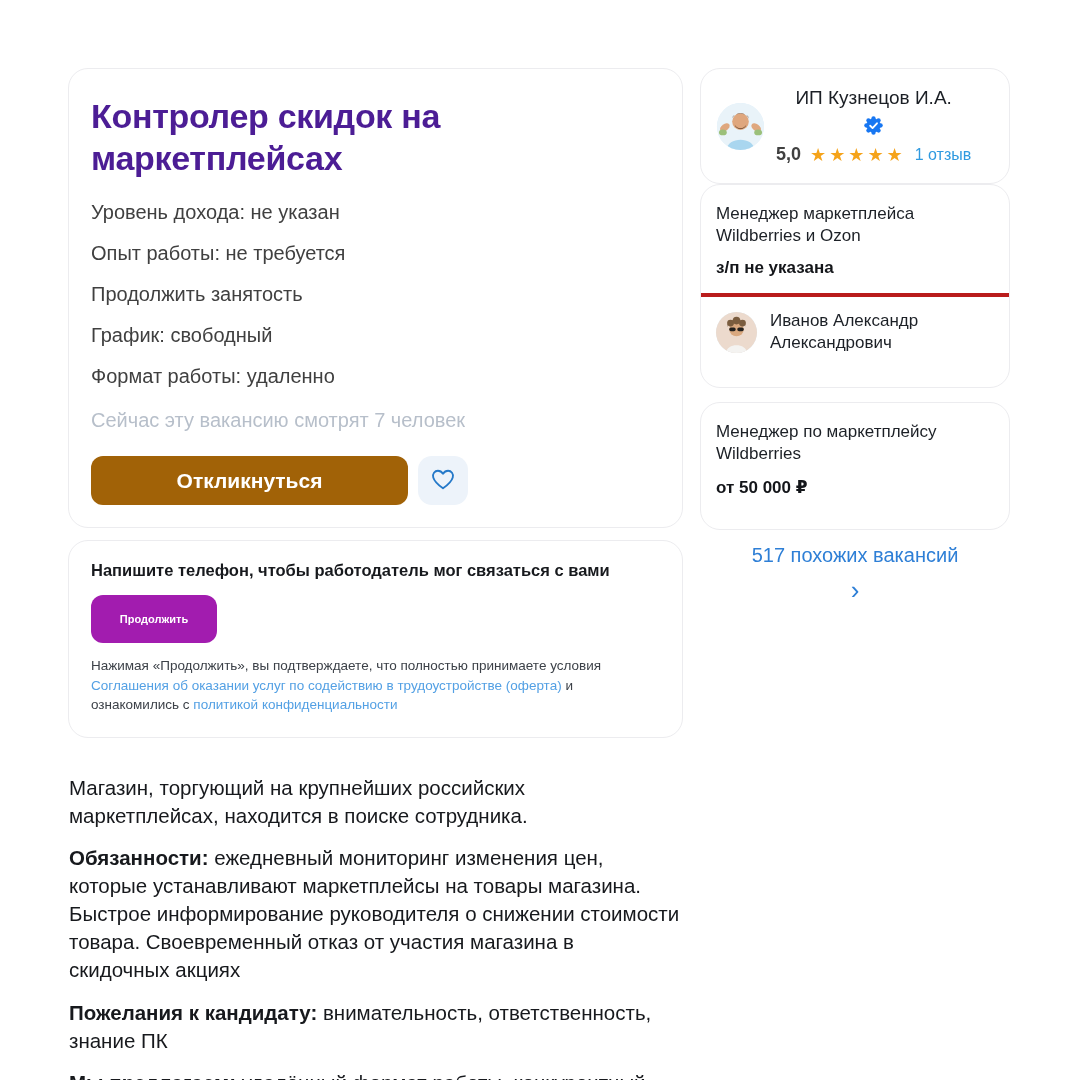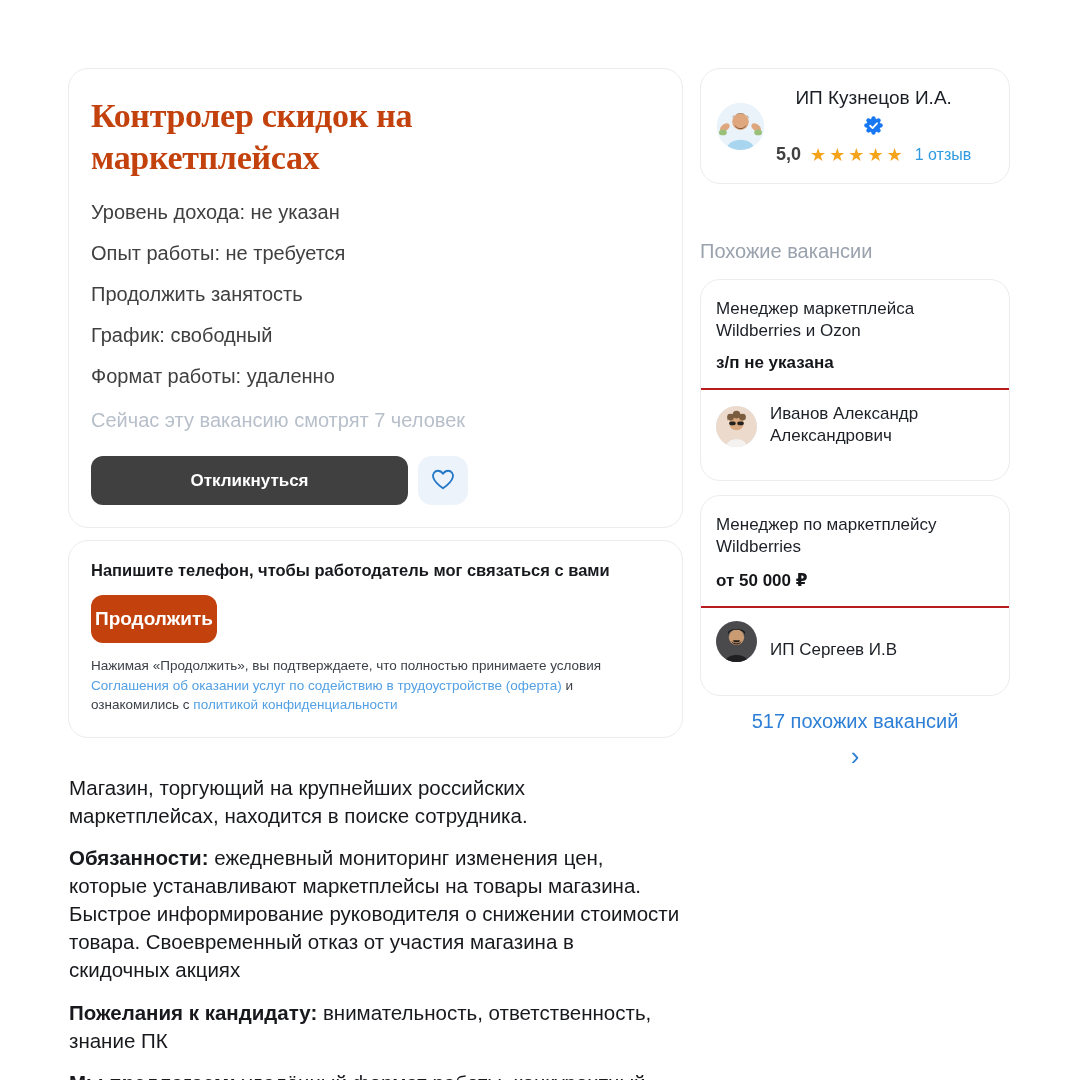--- a/index.html
+++ b/index.html
@@ -6,41 +6,41 @@
   html,body { width:1080px; height:1080px; background:#ffffff;
     font-family:"Liberation Sans","DejaVu Sans",sans-serif; color:#17191d; }
   .columns { display:flex; gap:17px; padding:68px 70px 0 68px; }
   .left-col { width:615px; flex:none; }
   .right-col { width:310px; flex:none; }
 
   .card { background:#fff; border:1px solid #ececef; border-radius:20px; }
 
   
   .main-card { padding:26px 22px 22px; }
-  .job-title { font-size:34px; font-weight:bold; color:#c2410c; line-height:1.24;
-    letter-spacing:-0.3px; margin-bottom:22px; max-width:520px;font-family:Liberation Serif, serif; }
+  .job-title { font-size:34px; font-weight:bold; color:#4c1d95; line-height:1.24;
+    letter-spacing:-0.3px; margin-bottom:22px; max-width:520px; }
   .detail-row { font-size:20px; color:#404040; margin-bottom:18px;margin-top:12px; }
   .viewers { font-size:20px; color:#b7bfca; margin:21px 0 24px; }
   .actions { display:flex; gap:10px; align-items:center; }
   .apply-btn { width:317px; height:49px; border:none; border-radius:12px;
-    background:#404040; color:#fff; font-size:17px; font-weight:bold;
+    background:#a16207; color:#fff; font-size:21px; font-weight:bold;
     font-family:inherit; cursor:pointer; }
   .fav-btn { width:50px; height:49px; border:none; border-radius:14px;
     background:#edf3fa; display:flex; align-items:center; justify-content:center;
     cursor:pointer; }
 
   
   .phone-card { margin-top:12px; padding:20px 22px 22px; }
   .phone-header { font-size:16.5px; font-weight:bold; color:#17191d; margin-bottom:15px; }
   .phone-row { display:flex; gap:8px; }
   .phone-input { flex:1; height:48px; border:1px solid #e0e4e9; border-radius:12px;
     padding:0 16px; font-size:18px; font-family:inherit; color:#17191d; outline:none; }
   .phone-input::placeholder { color:#99a2ac; }
   .submit-btn { width:126px; height:48px; border:none; border-radius:12px;
-    background:#c2410c; color:#fff; font-size:19px; font-weight:bold;
+    background:#a21caf; color:#fff; font-size:11px; font-weight:bold;
     font-family:inherit; cursor:pointer; flex:none; }
   .legal { margin-top:13px; font-size:13.5px; line-height:1.45; color:#3c4148; }
   .legal a { color:#53a0e4; text-decoration:none; cursor:pointer; }
 
   
   .description { margin-top:36px; padding-left:1px; width:612px; }
   .description p { font-size:20.5px; line-height:1.37; margin-bottom:14px; color:#17191d; }
   .description b { font-weight:bold; }
 
   
@@ -53,22 +53,22 @@
   .rating-row { display:flex; align-items:center; gap:9px; }
   .rating-value { font-size:18px; font-weight:bold; color:#404040; }
   .stars { font-size:18px; letter-spacing:3px; color:#f5a31a; line-height:1; }
   .reviews-link { font-size:16px; color:#2f9ae0; cursor:pointer; }
 
   
   .similar-header { margin-top:56px; margin-bottom:16px; font-size:20px; color:#9aa2ad; }
   .vacancy-card { padding:18px 15px 31px; margin-bottom:14px; cursor:pointer; }
   .vacancy-title { font-size:17px; color:#1c2026; line-height:1.3; }
   .vacancy-salary { font-size:17px; font-weight:bold; color:#14161a; margin-top:11px; }
-  .vacancy-footer { border-top:2px solid #b91c1c; margin:15px -15px 0;
-    padding:13px 15px 2px; display:flex; gap:13px; align-items:flex-end; }
+  .vacancy-footer { border-top:4px solid #b91c1c; margin:15px -15px 0;
+    padding:13px 15px 2px; display:flex; gap:13px; align-items:center; }
   .vacancy-person { font-size:17px; color:#1c2026; line-height:1.3; }
   .more-link { margin-top:14px; display:flex; align-items:center; gap:12px;
     font-size:20px; color:#2e7fd6; cursor:pointer;flex-direction:column; }
   .more-chevron { font-size:26px; line-height:1; color:#2e7fd6; transform:translateY(-2px); }
 </style>
 </head>
 <body>
 
 <div class="columns">
 
@@ -151,21 +151,20 @@
           </span>
         </div>
         <div class="rating-row">
           <span class="rating-value">5,0</span>
           <span class="stars">★★★★★</span>
           <span class="reviews-link">1 отзыв</span>
         </div>
       </div>
     </div>
 
-    <div class="similar-header">Похожие вакансии</div>
 
     <div class="card vacancy-card">
       <div class="vacancy-title">Менеджер маркетплейса Wildberries и Ozon</div>
       <div class="vacancy-salary">з/п не указана</div>
       <div class="vacancy-footer">
         <div class="avatar" style="width:41px;height:41px;">
           <svg width="41" height="41" viewBox="0 0 48 48">
             <rect width="48" height="48" fill="#ecdacd"></rect>
             <path d="M12 48 C12 36 36 36 36 48 Z" fill="#f4f3f1"></path>
             <circle cx="24" cy="20" r="8.5" fill="#d9a87f"></circle>
@@ -177,33 +176,20 @@
             <rect x="25" y="18" width="7.5" height="4.5" rx="2" fill="#23211f"></rect>
           </svg>
         </div>
         <div class="vacancy-person">Иванов Александр Александрович</div>
       </div>
     </div>
 
     <div class="card vacancy-card">
       <div class="vacancy-title">Менеджер по маркетплейсу Wildberries</div>
       <div class="vacancy-salary">от 50 000 ₽</div>
-      <div class="vacancy-footer">
-        <div class="avatar" style="width:41px;height:41px;">
-          <svg width="41" height="41" viewBox="0 0 48 48">
-            <rect width="48" height="48" fill="#4a4a4c"></rect>
-            <path d="M11 48 C11 37 37 37 37 48 Z" fill="#1f1f21"></path>
-            <circle cx="24" cy="19" r="9" fill="#c89b73"></circle>
-            <path d="M14 17 C14 8 34 8 34 17 L34 13 C31 8 17 8 14 13 Z" fill="#17171a"></path>
-            <path d="M18 23 C20 29 28 29 30 23 C28 27 20 27 18 23 Z" fill="#241c14"></path>
-            <path d="M20 22.5 L28 22.5 L27 25 L21 25 Z" fill="#241c14"></path>
-          </svg>
-        </div>
-        <div class="vacancy-person">ИП Сергеев И.В</div>
-      </div>
     </div>
 
     <div class="more-link">
       <span>517 похожих вакансий</span>
       <span class="more-chevron">›</span>
     </div>
 
   </div>
 </div>
 

